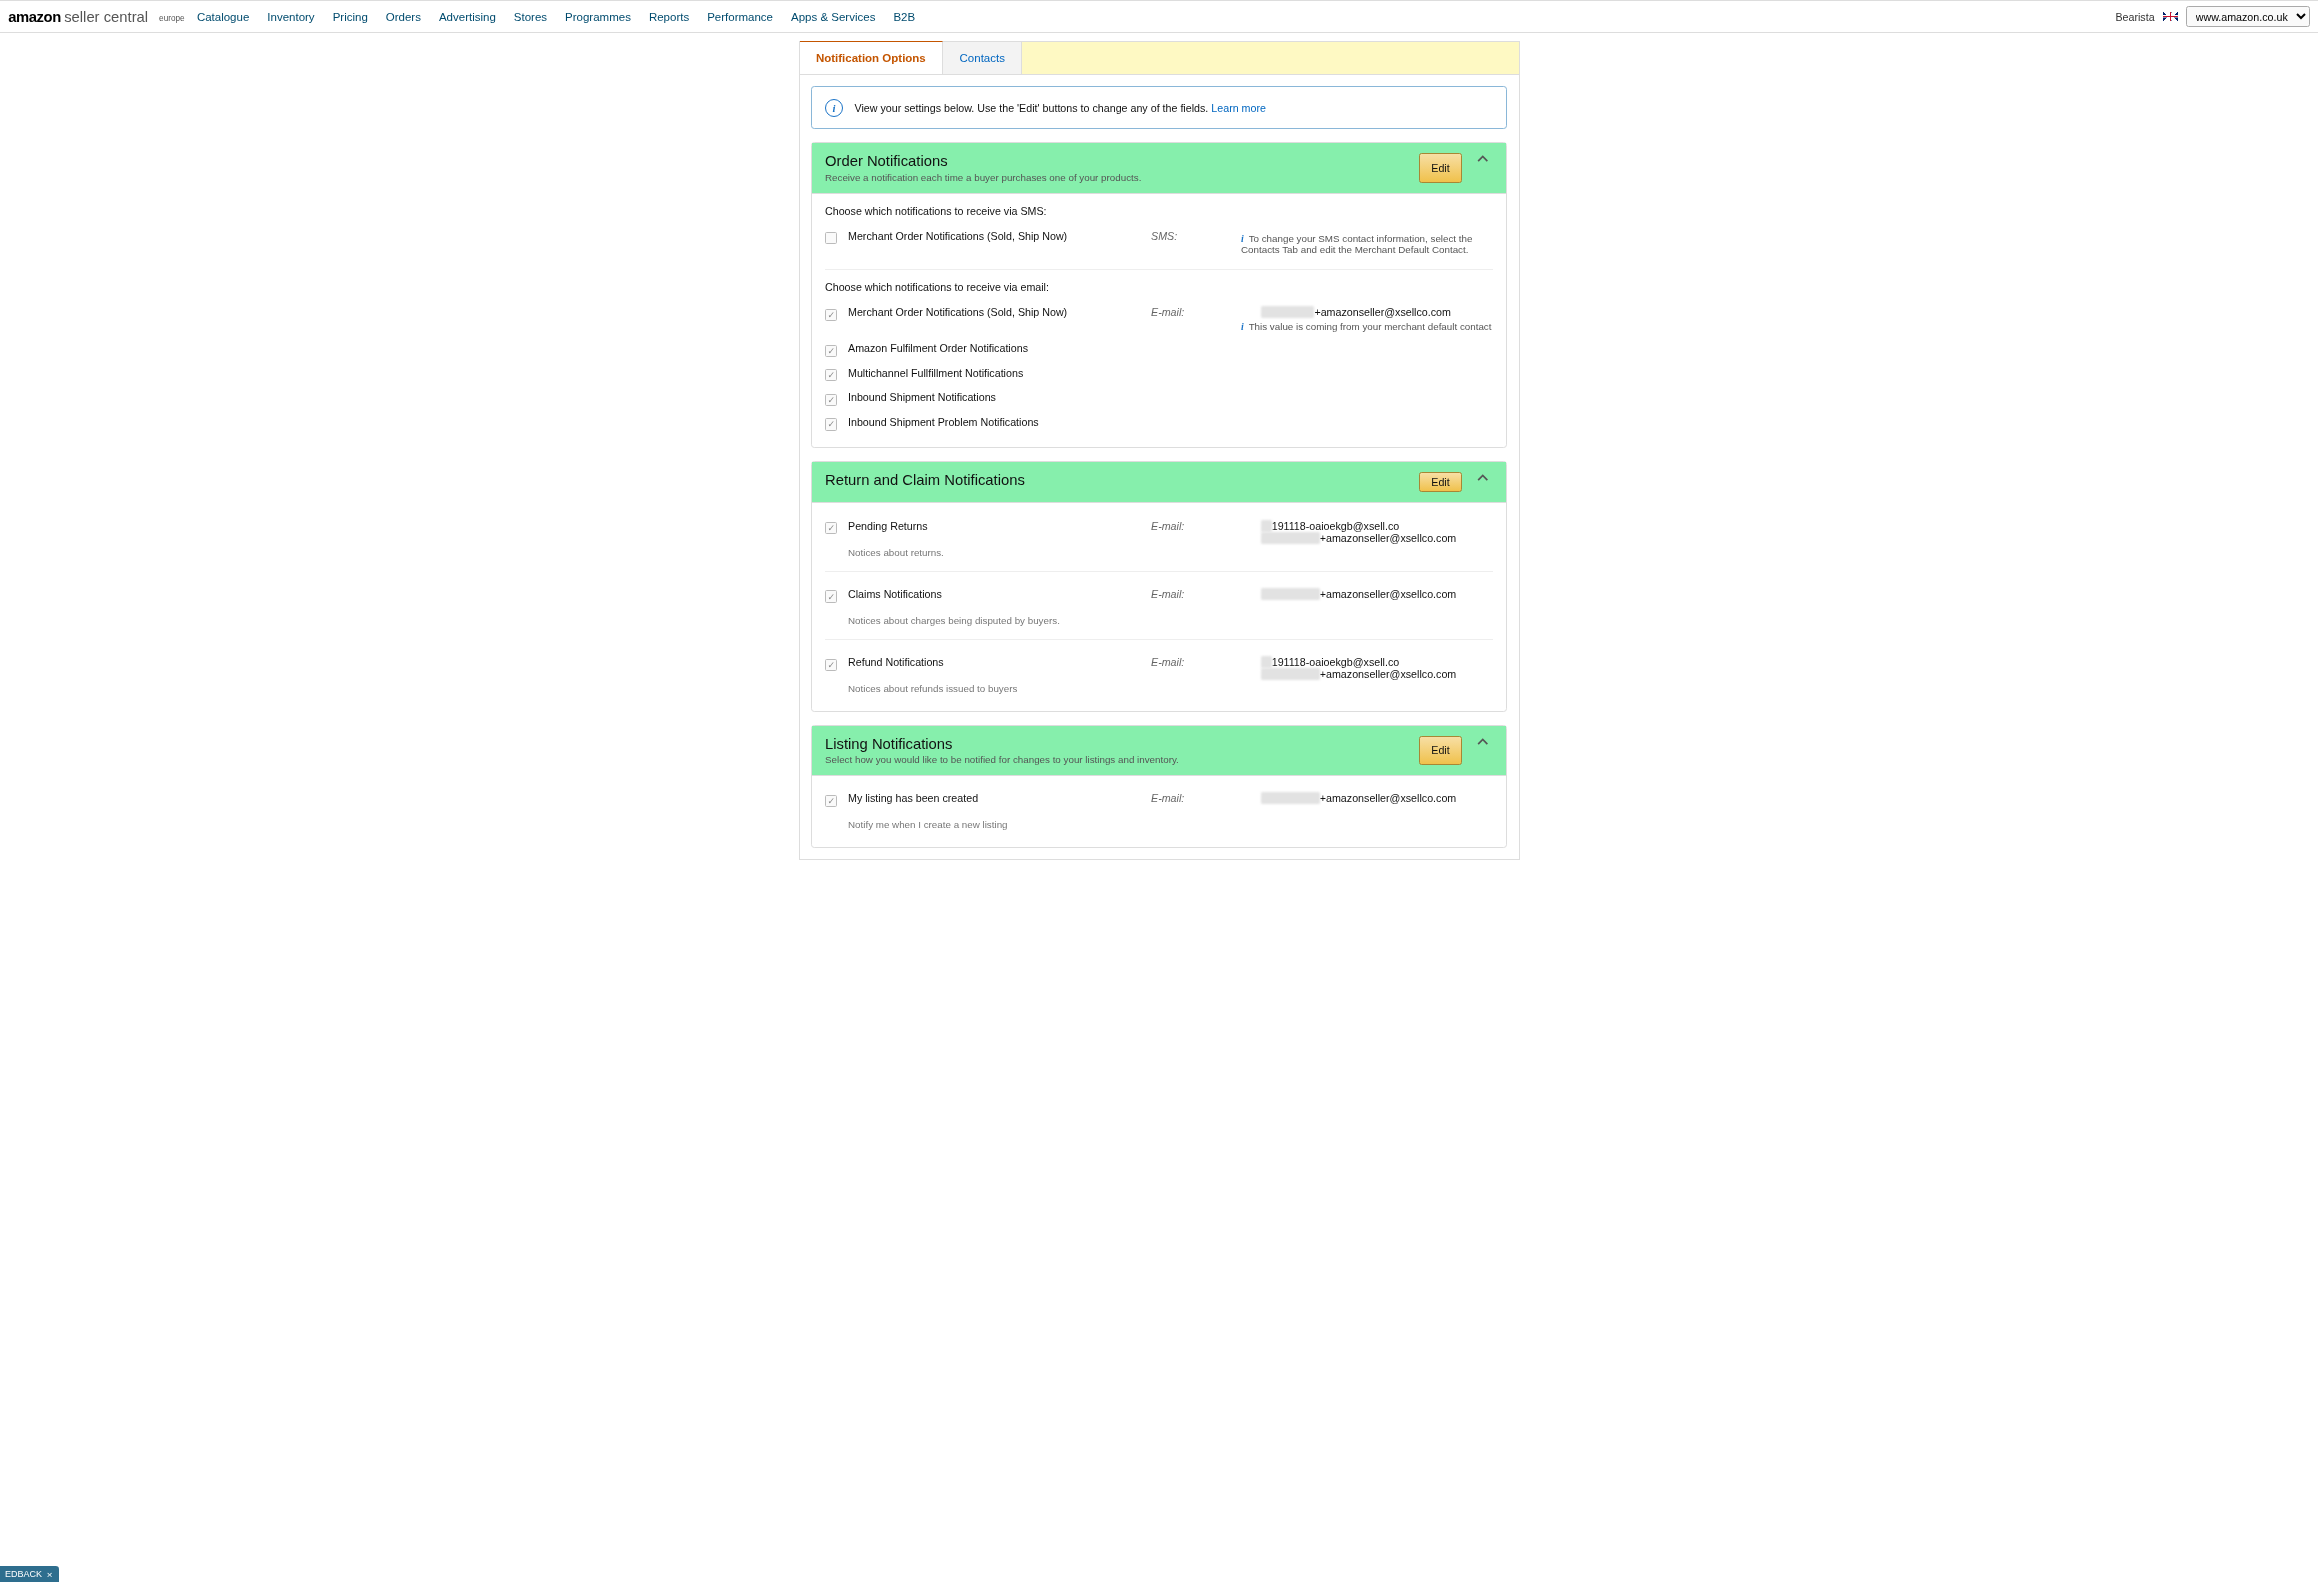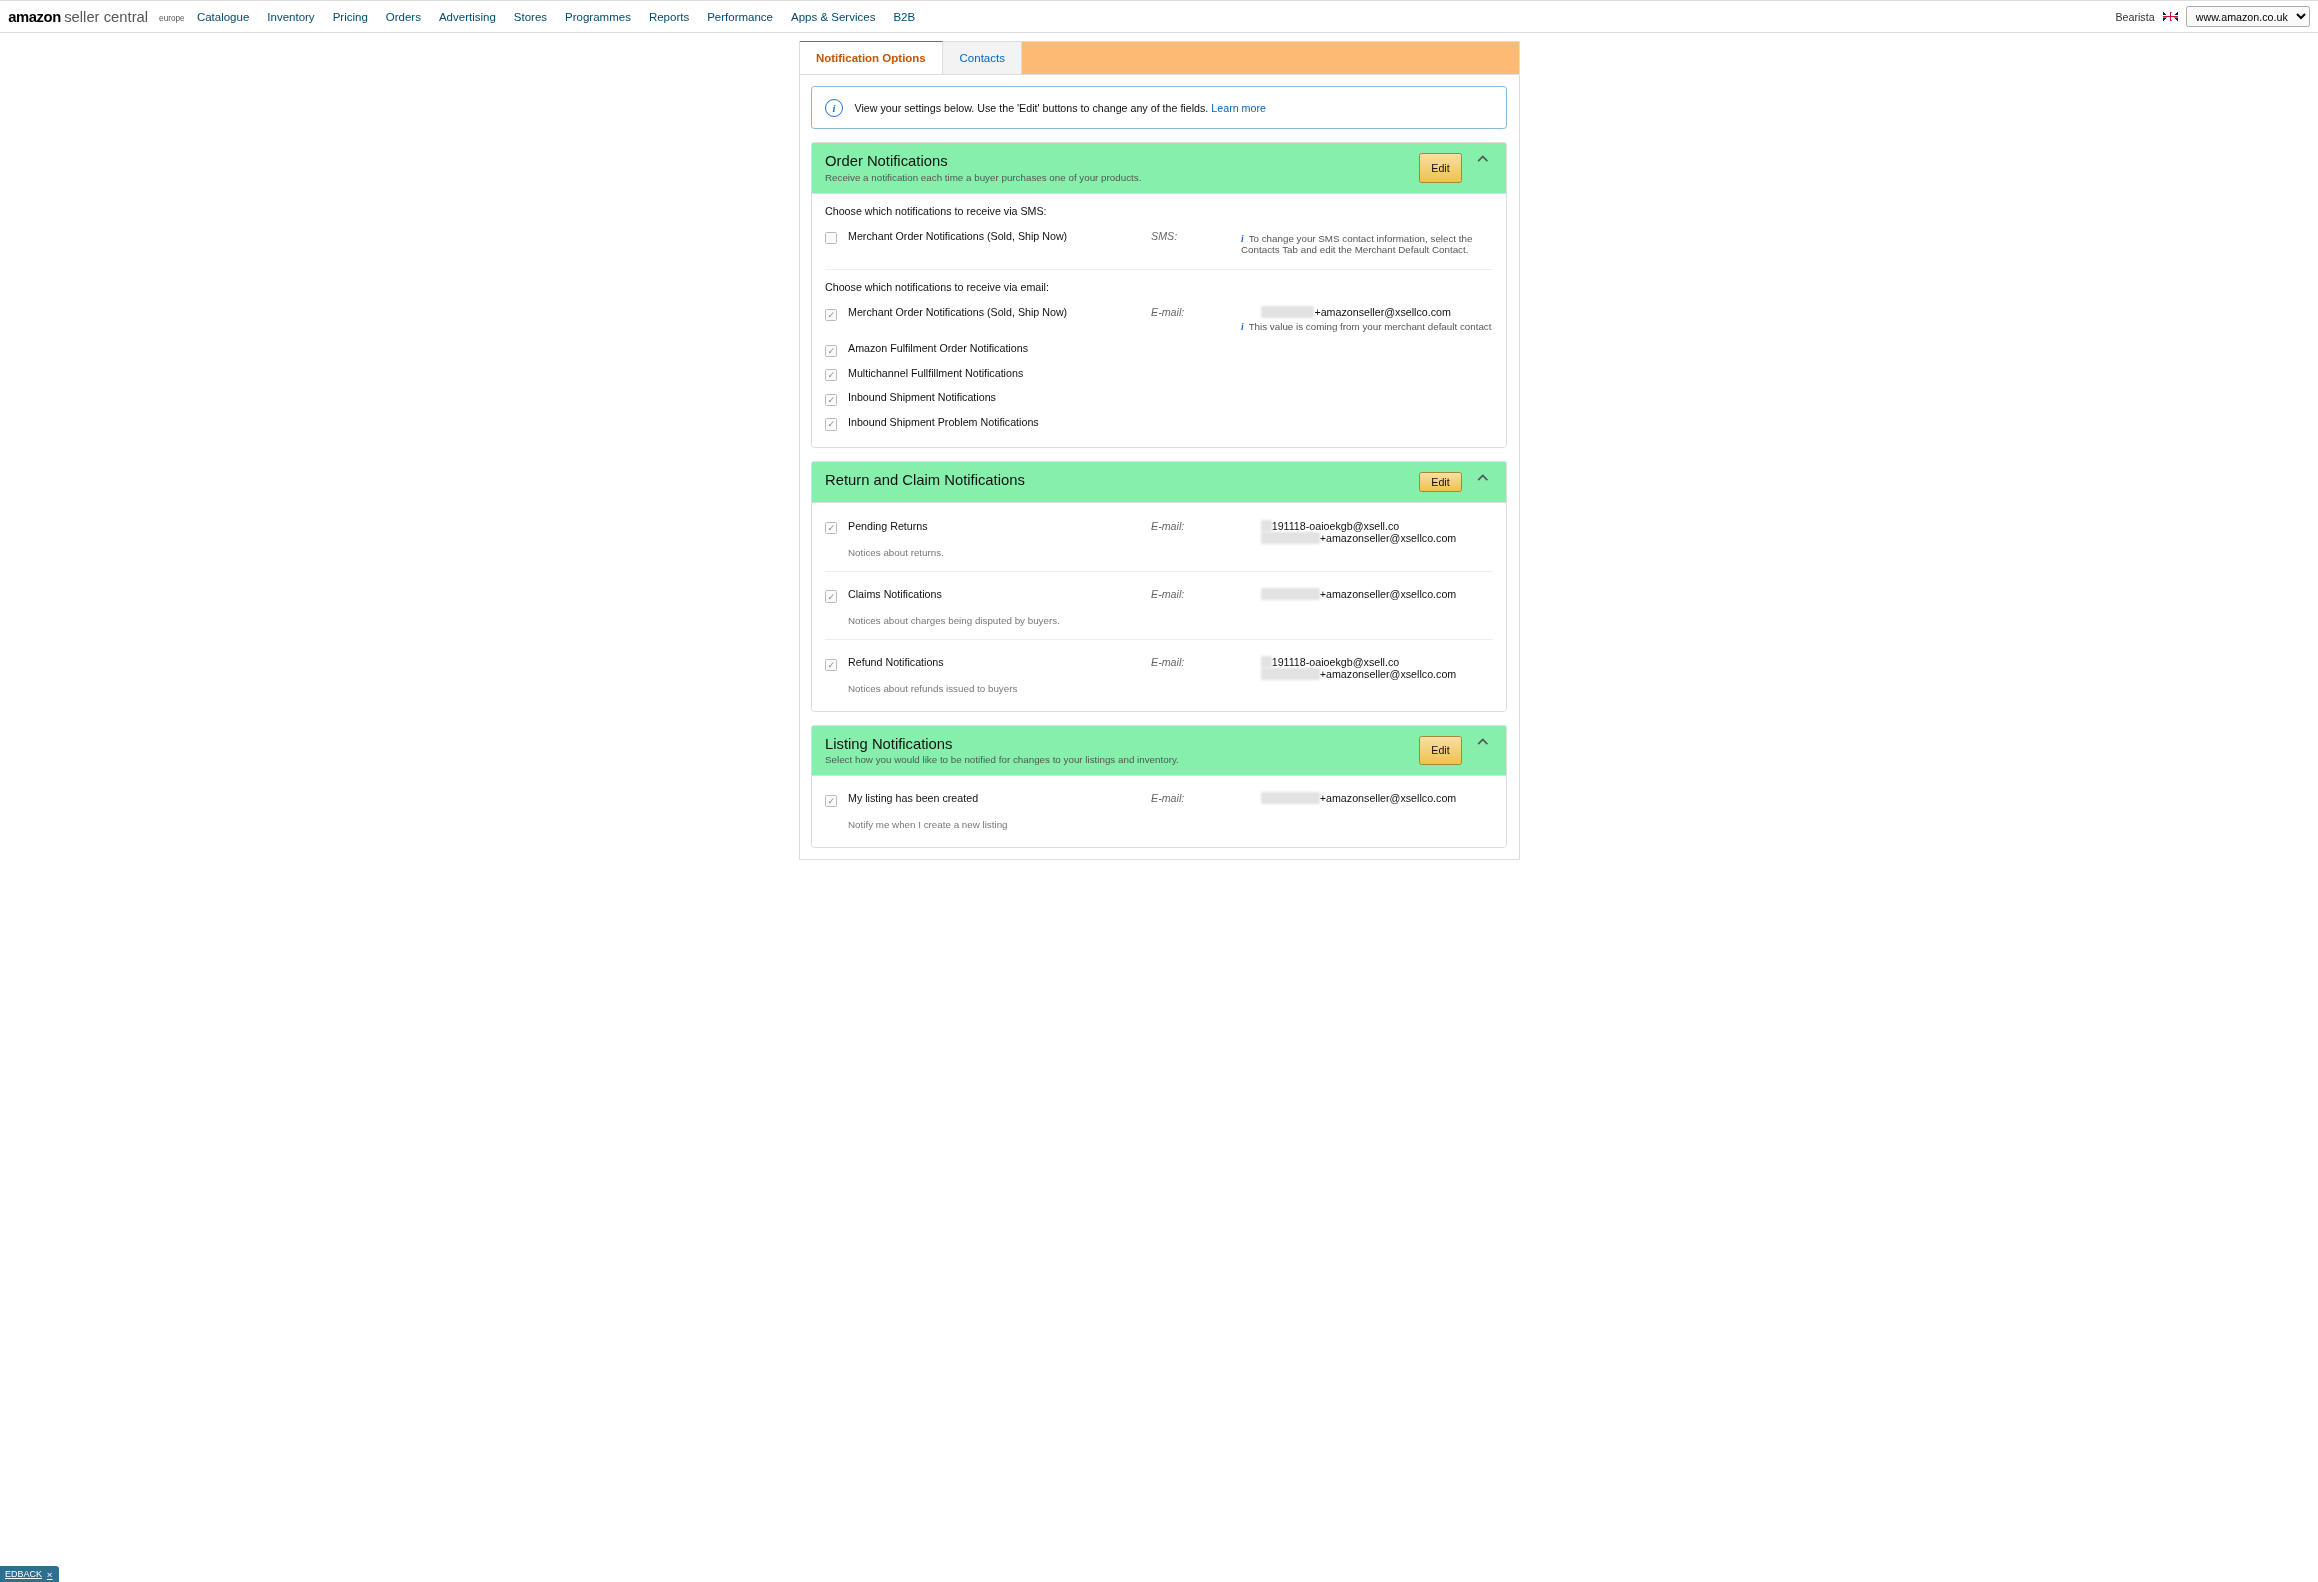--- a/index.html
+++ b/index.html
@@ -13,21 +13,21 @@
 .nav { display: flex; gap: 18px; }
 .nav a { color: #004b6e; text-decoration: none; font-size: 11.5px; }
 .spacer { flex: 1; }
 .user { color: #333; font-size: 10.7px; margin-right: 8.2px; }
 .flag { width: 14.8px; height: 9.8px; display: inline-block; background: linear-gradient(#012169,#012169); position: relative; margin-right: 8.2px; vertical-align: middle; }
 .flag::before { content:""; position:absolute; inset:0; background: linear-gradient(45deg, transparent 40%, #fff 40%, #fff 60%, transparent 60%), linear-gradient(-45deg, transparent 40%, #fff 40%, #fff 60%, transparent 60%), linear-gradient(#fff,#fff) center/100% 2.5px no-repeat, linear-gradient(#fff,#fff) center/2.5px 100% no-repeat; }
 .flag::after { content:""; position:absolute; inset:0; background: linear-gradient(#c8102e,#c8102e) center/100% 1.2px no-repeat, linear-gradient(#c8102e,#c8102e) center/1.2px 100% no-repeat; }
 .mpselect { border: 0.8px solid #aaa; border-radius: 2.5px; padding: 2.5px 4.9px; font-size: 10.7px; width: 124px; background: #fafafa; }
 
 .main { max-width: 721px; margin: 0 auto; padding-top: 8.2px; }
-.tabbar { display: flex; background: #fdba74; border: 0.8px solid #ddd; border-bottom: none; }
+.tabbar { display: flex; background: #fef9c3; border: 0.8px solid #ddd; border-bottom: none; }
 .tab { padding: 9.8px 16.4px; font-size: 11.5px; cursor: pointer; border-right: 0.8px solid #ddd; background: #f3f3f3; color: #0066c0; }
 .tab.active { background: #fff; color: #c45500; font-weight: 700; border-top: 1.6px solid #c45500; margin-top: -0.8px; }
 .panel { border: 0.8px solid #ddd; padding: 11.5px; }
 
 .alert { border: 0.8px solid #8ab7d8; border-radius: 3.3px; padding: 11.5px 13px; display: flex; align-items: center; gap: 11.5px; margin-bottom: 13px; }
 .alert .icn { width: 18px; height: 18px; border: 1.2px solid #1a73c7; border-radius: 50%; color: #1a73c7; display:flex; align-items:center; justify-content:center; font-style: italic; font-family: Georgia, serif; font-weight: 700; }
 .alert a { color: #0066c0; text-decoration: none; }
 
 .section { border: 0.8px solid #ddd; border-radius: 3.3px; margin-bottom: 13px; }
 .section-head { background: #86efac; padding: 9.8px 13px; display: flex; border-bottom: 0.8px solid #ddd; }
@@ -50,21 +50,21 @@
 .row .lbl .d { font-size: 9.8px; color: #777; margin-top: 15px; }
 .row .chan { flex: 0 0 90px; font-style: italic; color: #666; font-size: 10.7px; }
 .row .val { flex: 1; }
 .row .val .em { font-size: 10.7px; }
 .row .val .note { font-size: 9.8px; color: #555; margin-top: 3.3px; }
 .ii { color: #1a73c7; font-style: italic; font-family: Georgia, serif; font-weight: 700; margin-right: 4.9px; }
 
 .hr { border-top: 0.8px solid #eee; margin: 8.2px 0 11.5px; }
 .redact { background: #e2e2e2; color: #e2e2e2; border-radius: 1.6px; filter: blur(0.8px); user-select: none; margin-left: 20px; }
 
-.feedback { position: fixed; left: 0; bottom: 0; background: #2e6e8e; color: #fff; font-size: 9px; padding: 2.5px 6.6px 2.5px 4.9px; border-top-right-radius: 3.3px; display: flex; align-items: center; gap: 4.9px; text-decoration: underline; }
+.feedback { position: fixed; left: 0; bottom: 0; background: #2e6e8e; color: #fff; font-size: 9px; padding: 2.5px 6.6px 2.5px 4.9px; border-top-right-radius: 3.3px; display: flex; align-items: center; gap: 4.9px; }
 .feedback .x { font-size: 9.8px; cursor: pointer; }
 </style>
 </head>
 <body>
 
 <div class="topbar">
   <div class="logo-wrap">
     <span class="logo-amazon">amazon</span>
     <span class="logo-sc">seller central</span>
     <span class="logo-eu">europe</span>

